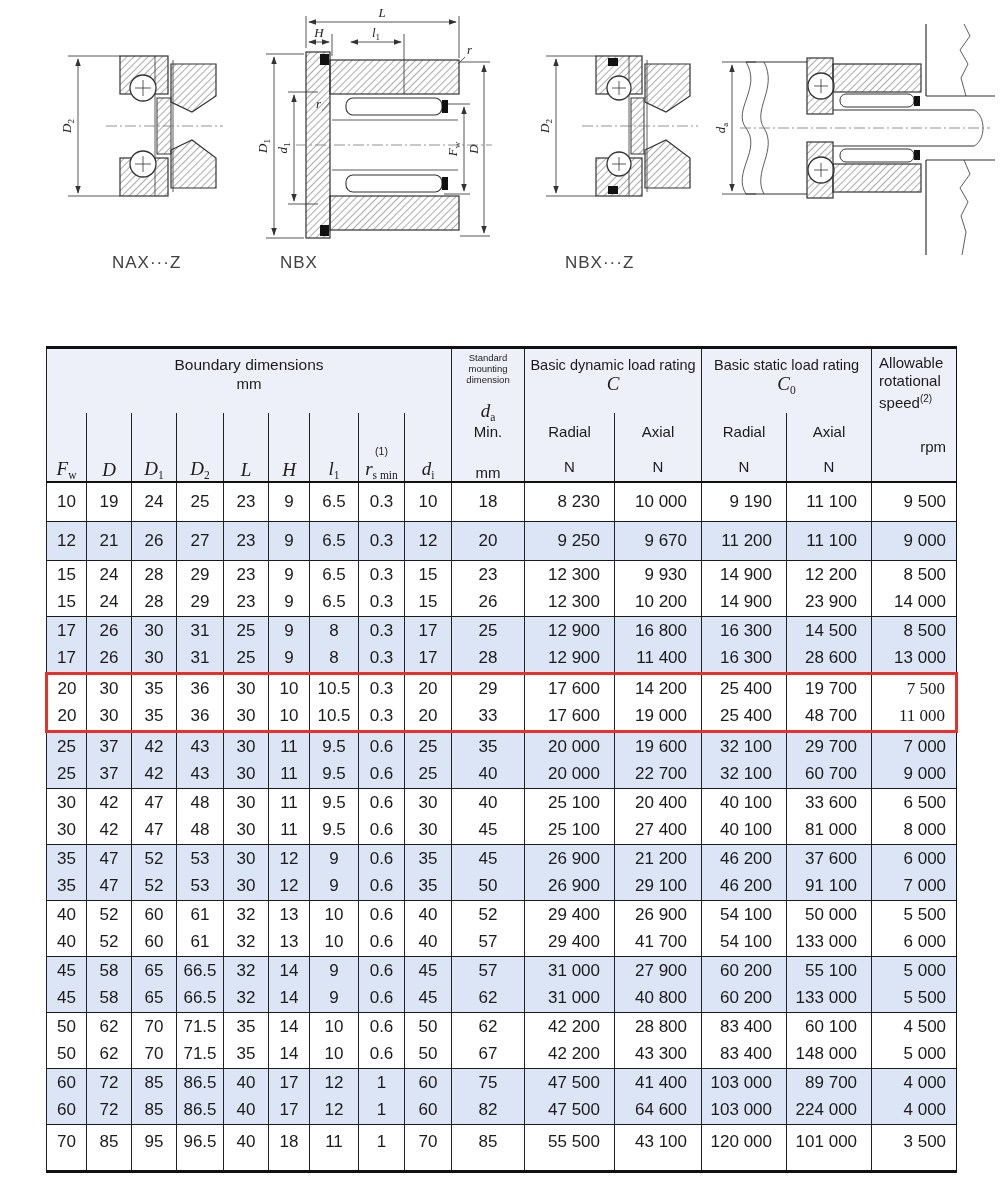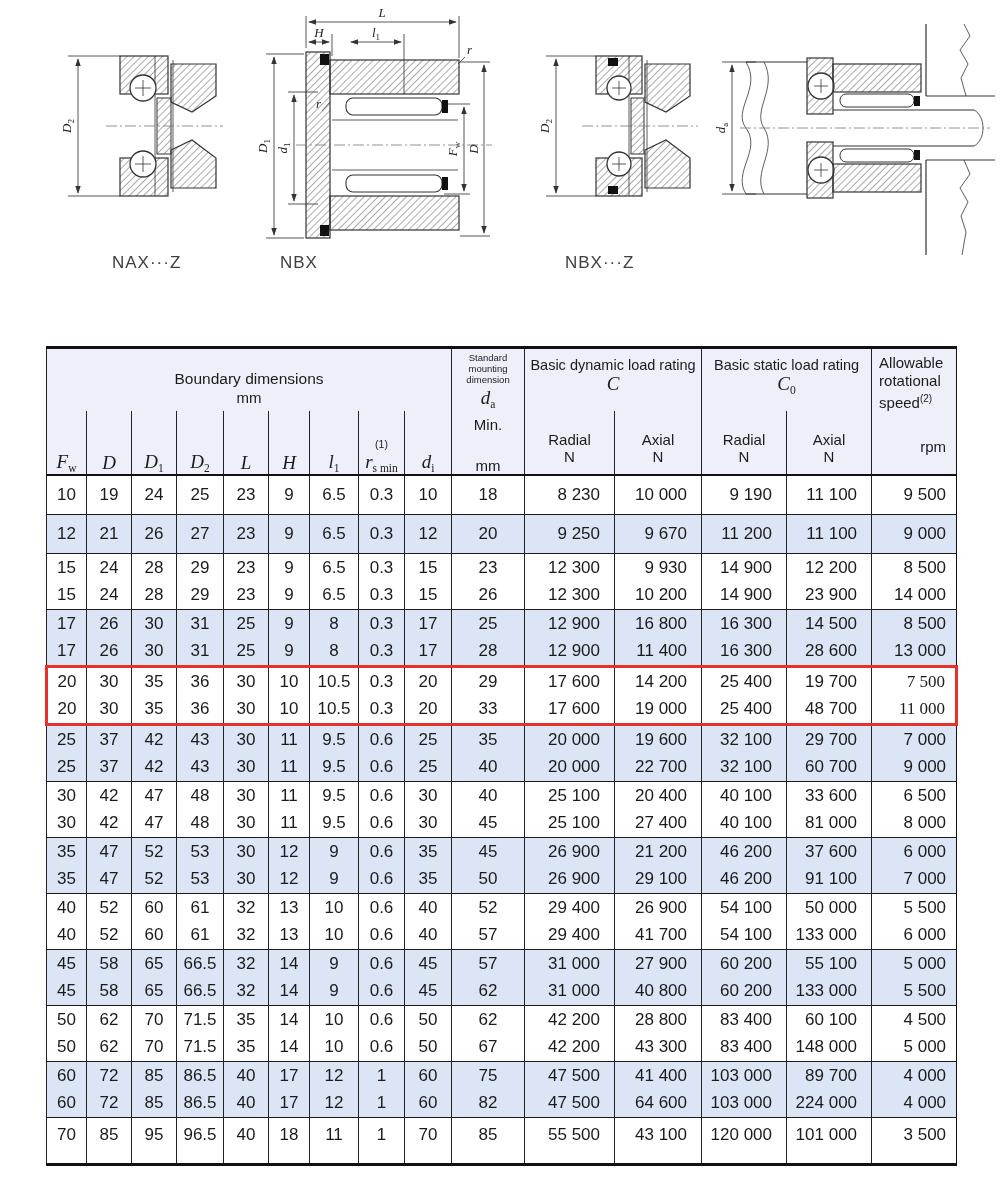--- a/index.html
+++ b/index.html
@@ -25,36 +25,36 @@
     border-collapse:collapse; table-layout:fixed;
     border-left:1.5px solid #111; border-right:1.5px solid #111;
     border-top:3px solid #111; border-bottom:3px solid #111;
   }
   table.spec th, table.spec td { border-left:1.2px solid #222; padding:0; }
   thead { border-bottom:2.5px solid #111; }
   thead th { background:#eef0f9; font-weight:normal; vertical-align:top; }
   tr.r1 th { height:54px; }
   tr.r2 th { height:58px; vertical-align:bottom; }
 
-  .bd-t { font-size:15.5px; padding-top:21px; text-align:center; }
+  .bd-t { font-size:15.5px; padding-top:7px; text-align:center; }
   .bd-u { font-size:15px; text-align:center; margin-top:1px; }
   th i  { font:italic 19px "Liberation Serif", serif; }
   th sub { font:11.5px "Liberation Serif", serif; font-style:normal; }
   .symc { text-align:center; padding-bottom:9px; }
   .supline { font-size:10.5px; height:14px; line-height:14px; text-align:center; }
   .grp { text-align:center; }
   .grp-t { font-size:14.5px; padding-top:8px; }
   .grp-s { margin-top:0px; }
-  .rax { display:flex; flex-direction:column; justify-content:center; height:52px; }
+  .rax { display:flex; flex-direction:column; justify-content:space-between; height:52px; padding-bottom:6px; }
   .rax div { font-size:15px; text-align:center; }
   .da-cell { text-align:center; }
   .da-1 { font-size:9.5px; line-height:11px; }
   .da-1:first-child { padding-top:3px; }
-  .da-sym { margin-top:2px; }
-  .da-min { font-size:15px; margin-top:6px; }
+  .da-sym { margin-top:15px; }
+  .da-min { font-size:15px; margin-top:0; }
   .da-mm  { font-size:15px; margin-top:24px; }
   .spd-cell { }
   .spd-t { font-size:15px; line-height:18px; text-align:left; padding:5px 0 0 7px; }
   .spd-u { font-size:15px; text-align:right; padding-right:10px; margin-top:26px; }
   .sup2 { font-size:10px; vertical-align:super; }
 
   tbody td {
     font-size:17px; text-align:center; height:27.5px; background:#fff;
   }
   tbody tr:first-child td { border-top:1.7px solid #1a1a1a; }

